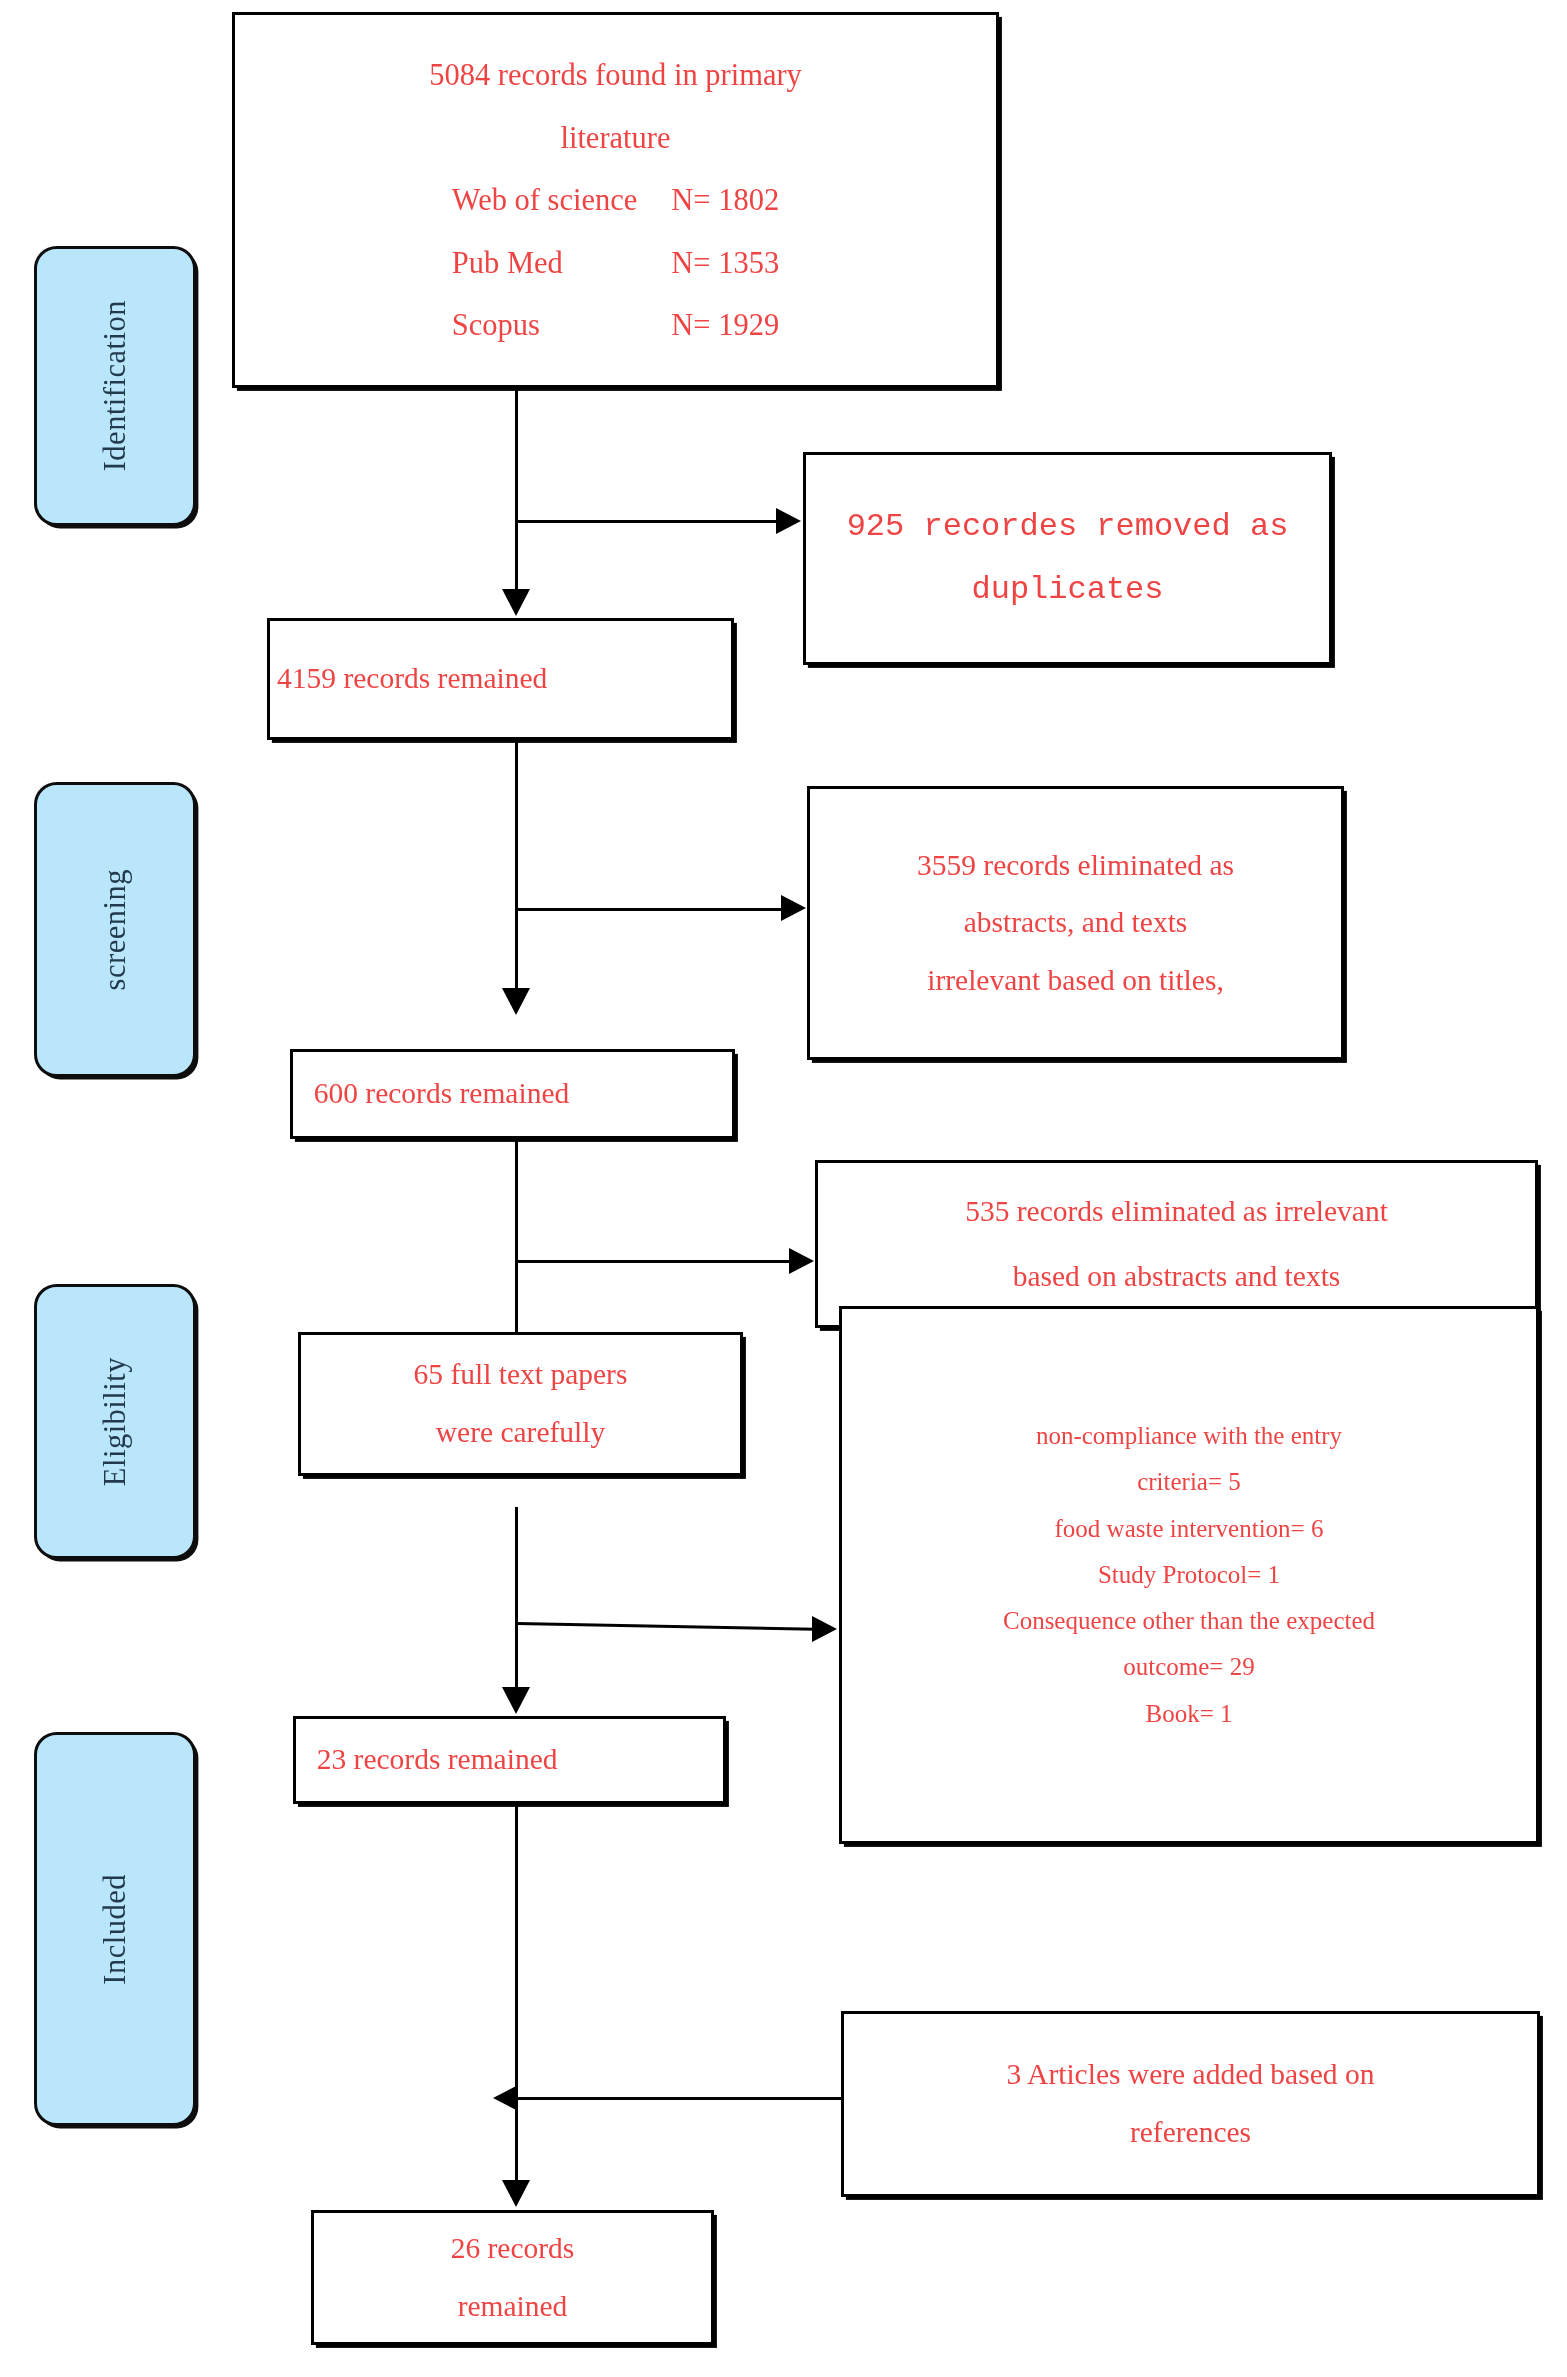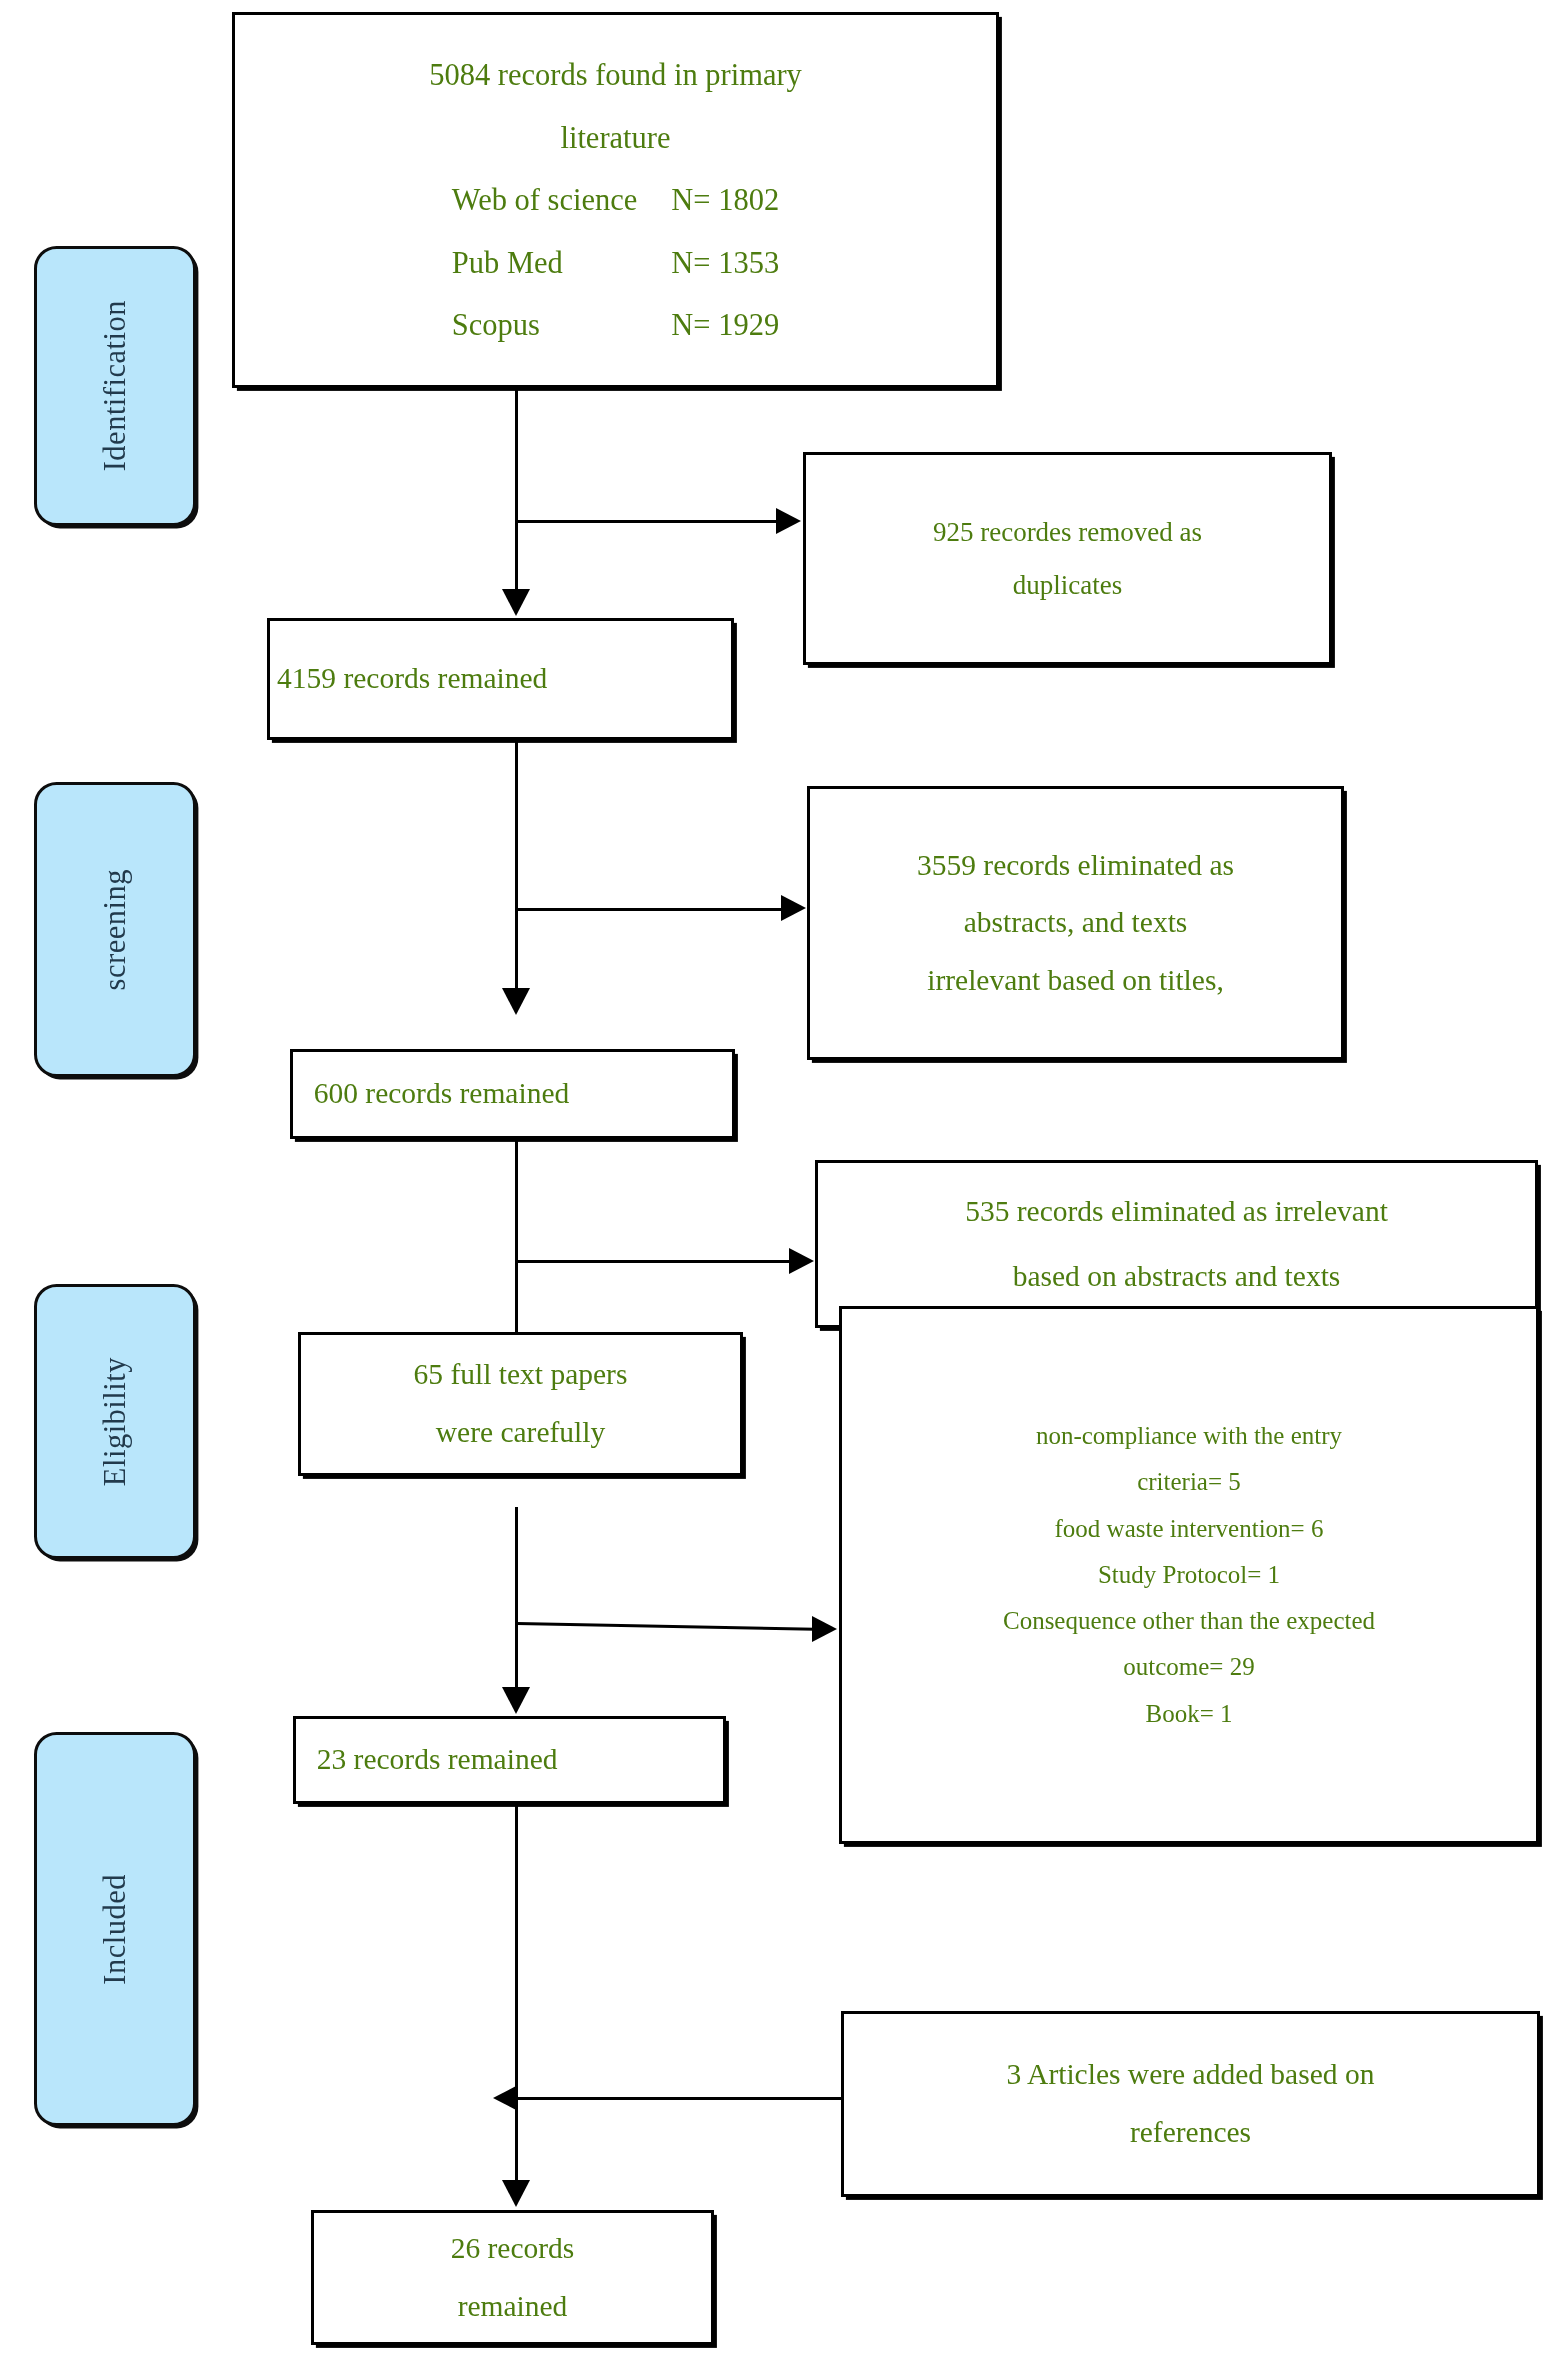--- a/index.html
+++ b/index.html
@@ -14,21 +14,21 @@
   .box{
     position:absolute;
     box-sizing:border-box;
     border:3px solid #000000;
     background:#ffffff;
     display:flex;
     flex-direction:column;
     align-items:center;
     justify-content:center;
     text-align:center;
-    color:#4d7c0f;
+    color:#ef4444;
     line-height:1.95;
     box-shadow:3.9px 3.9px 0 -1px #000000;
   }
   .box .ln{display:block;width:100%;}
   .grid2{
     display:grid;
     grid-template-columns:auto auto;
     column-gap:34px;
     row-gap:0;
     justify-content:center;
@@ -115,21 +115,21 @@
       <span class="k">Scopus</span>
       <span class="v">N= 1929</span>
     </div>
   </div>
 
   <div class="vline" style="left:515px; top:389px; height:203px;"></div>
   <div class="arrowdown" style="left:502px; top:589px;"></div>
   <div class="hline" style="left:517px; top:520px; width:261px;"></div>
   <div class="arrowright" style="left:776px; top:508px;"></div>
 
-  <div class="box" style="left:803px; top:452px; width:529px; height:213px; font-size:27px;">
+  <div class="box" style="left:803px; top:452px; width:529px; height:213px; font-size:32px;font-family:Liberation Mono, monospace;">
     <span class="ln">925 recordes removed as</span>
     <span class="ln">duplicates</span>
   </div>
 
   <div class="box" style="left:267px; top:618px; width:467px; height:122px; font-size:29.5px; align-items:flex-start; padding-left:7px;">
     <span class="ln" style="text-align:left;">4159 records remained</span>
   </div>
 
   <div class="vline" style="left:515px; top:740px; height:250px;"></div>
   <div class="arrowdown" style="left:502px; top:988px;"></div>

